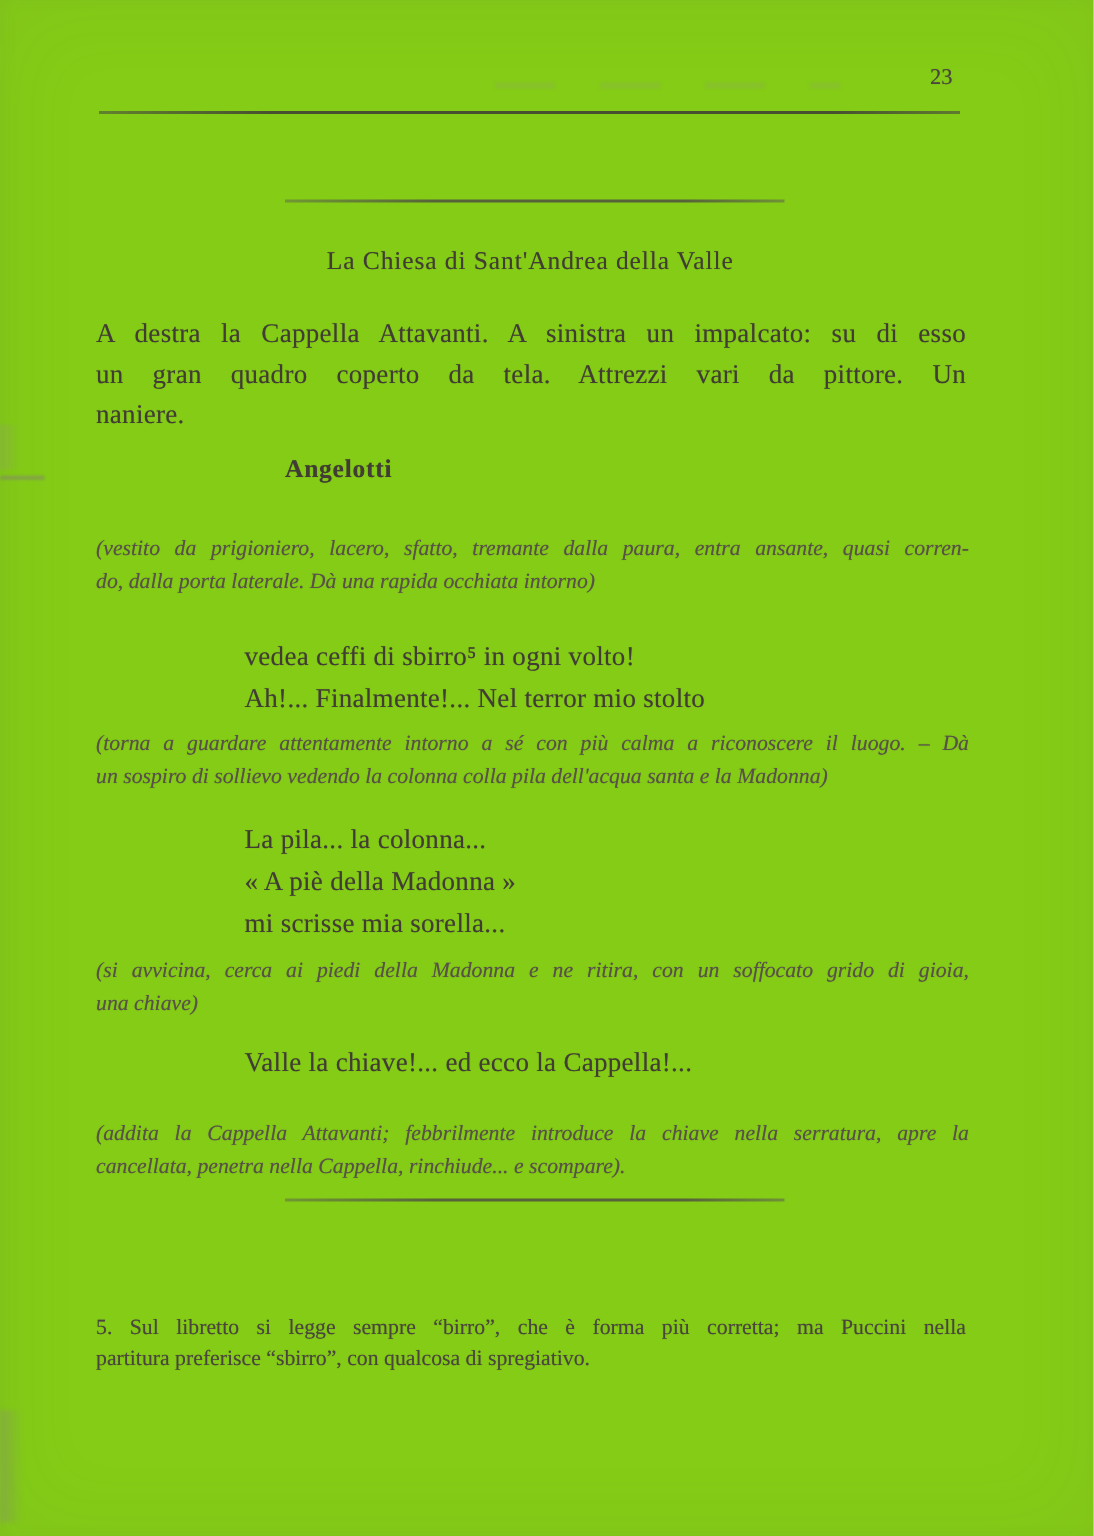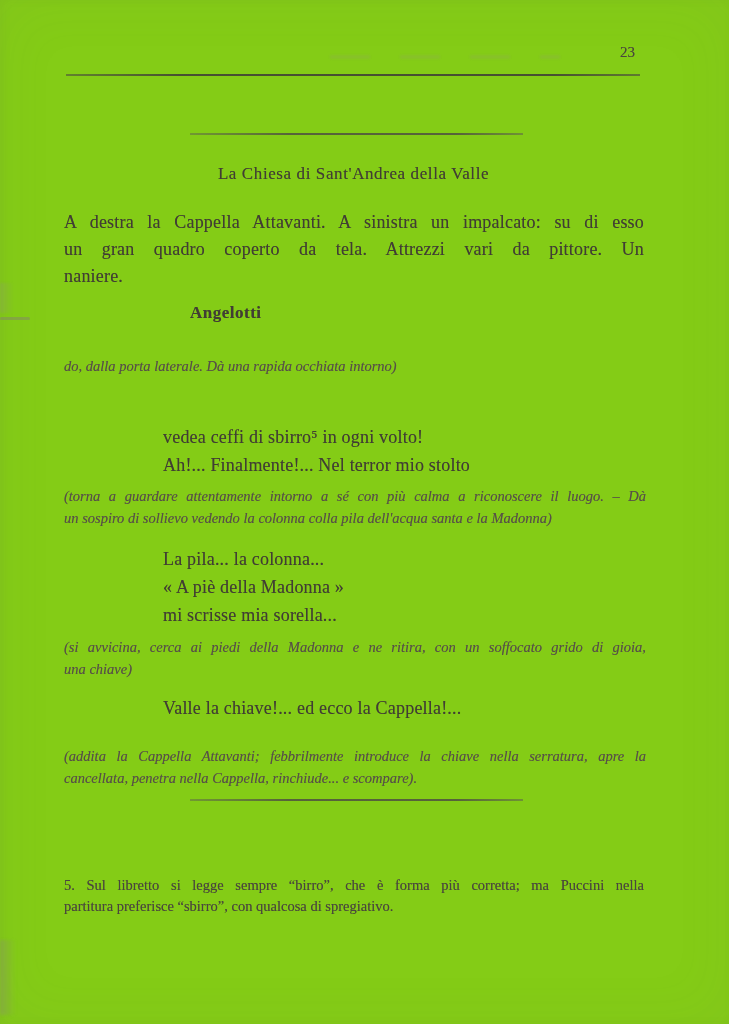--- a/index.html
+++ b/index.html
@@ -102,20 +102,21 @@
 
   <div class="abs scene-desc">
     <div class="just">A destra la Cappella Attavanti. A sinistra un impalcato: su di esso</div>
     <div class="just">un gran quadro coperto da tela. Attrezzi vari da pittore. Un</div>
     <div>naniere.</div>
   </div>
 
   <div class="abs character">Angelotti</div>
 
   <div class="abs sd sd-1">
+    <div class="just">(vestito da prigioniero, lacero, sfatto, tremante dalla paura, entra ansante, quasi corren-</div>
     <div>do, dalla porta laterale. Dà una rapida occhiata intorno)</div>
   </div>
 
   <div class="abs verse verse-1">
     <div>vedea ceffi di sbirro⁵ in ogni volto!</div>
     <div>Ah!... Finalmente!... Nel terror mio stolto</div>
   </div>
 
   <div class="abs sd sd-2">
     <div class="just">(torna a guardare attentamente intorno a sé con più calma a riconoscere il luogo. – Dà</div>

